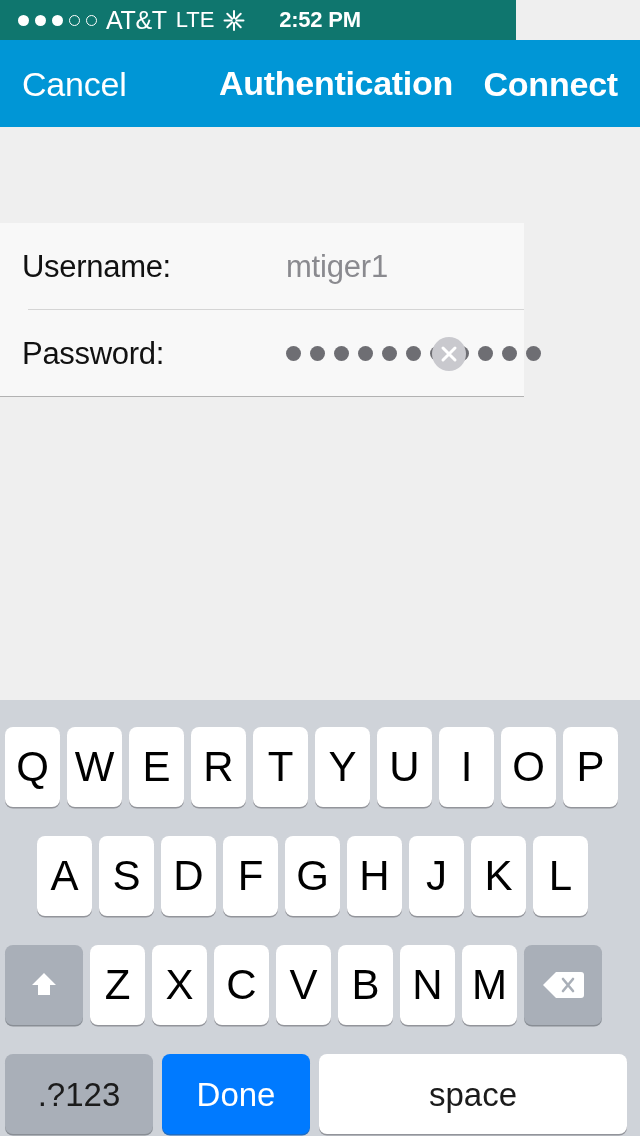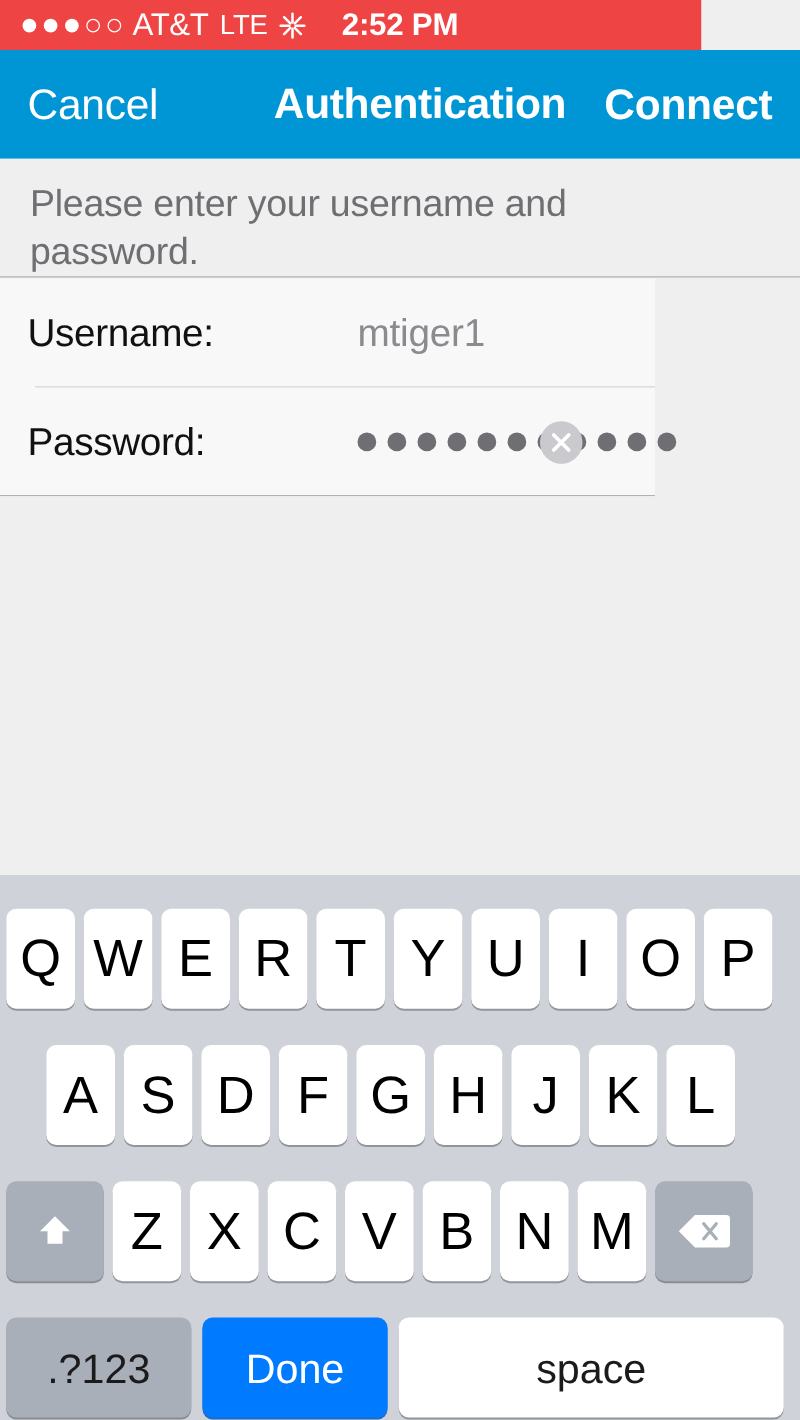--- a/index.html
+++ b/index.html
@@ -21,23 +21,22 @@
     background: #EFEFEF;
     overflow: hidden;
   }
 
   
   .statusbar {
     position: absolute;
     top: 0; left: 0;
     width: 516px;
     height: 40px;
-    background: #ef4444;
+    background: #0f766e;
     color: #ffffff;
-    padding-left: 45px;
   }
   .sb-left {
     position: absolute;
     left: 18px; top: 0;
     height: 40px;
     display: flex;
     align-items: center;
     gap: 9px;
   }
   .sb-dots {
@@ -81,21 +80,21 @@
   }
   .sb-center {
     position: absolute;
     left: 0; top: 0;
     width: 640px; height: 40px;
     display: flex;
     align-items: center;
     justify-content: center;
   }
   .sb-time {
-    font-size: 25px;
+    font-size: 22px;
     font-weight: 700;
     line-height: 1;
     letter-spacing: -0.2px;
   }
   .sb-right {
     position: absolute;
     right: 14px; top: 0;
     height: 40px;
     display: flex;
     align-items: center;
@@ -367,23 +366,20 @@
       </span>
     </div>
   </div>
 
   <div class="navbar">
     <div class="nav-title">Authentication</div>
     <div class="nav-btn nav-cancel">Cancel</div>
     <div class="nav-btn nav-connect">Connect</div>
   </div>
 
-  <div class="form-header">
-    <div class="form-header-text">Please enter your username and password.</div>
-  </div>
 
   <div class="field-group">
 
     <div class="field-row first">
       <span class="field-label">Username:</span>
       <span class="field-value" placeholder="Username">mtiger1</span>
     </div>
 
     <div class="field-row">
       <span class="field-label">Password:</span>

